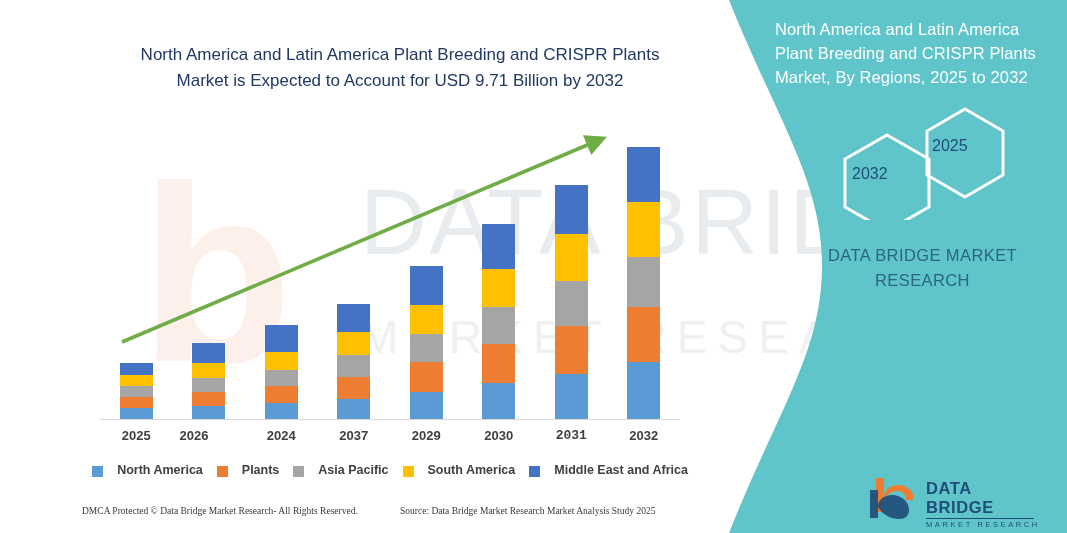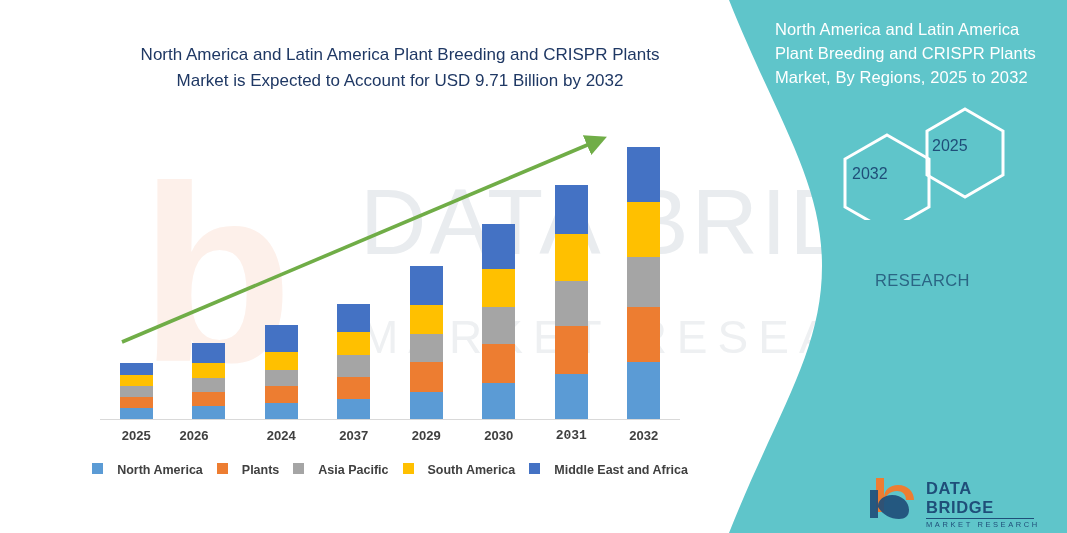--- a/index.html
+++ b/index.html
@@ -77,21 +77,21 @@
   .xlab{
     position:absolute;width:60px;text-align:center;
     font-size:13px;font-weight:700;color:#404040;
   }
 
   
   .legend{
     position:absolute;left:100px;top:459px;width:580px;height:22px;
     display:flex;justify-content:center;align-items:center;gap:14px;
   }
-  .legend-item{display:flex;align-items:flex-start;gap:14px;}
+  .legend-item{display:flex;align-items:flex-end;gap:14px;}
   .legend-swatch{width:11px;height:11px;display:block;}
   .legend-text{font-size:12.5px;font-weight:700;color:#404040;white-space:nowrap;}
 
   
   .footer{position:absolute;left:0;top:506px;width:712px;height:22px;}
   .footer-left{
     position:absolute;left:82px;top:0;font-family:"Liberation Serif",serif;
     font-size:9.5px;color:#3a3a3a;white-space:nowrap;
   }
   .footer-right{
@@ -217,41 +217,43 @@
         <span class="legend-swatch" style="background: rgb(255, 192, 0);"></span>
         <span class="legend-text">South America</span>
       </div>
       <div class="legend-item">
         <span class="legend-swatch" style="background: rgb(68, 114, 196);"></span>
         <span class="legend-text">Middle East and Africa</span>
       </div>
     </div>
 
   <div class="footer">
+    <div class="footer-left">DMCA Protected © Data Bridge Market Research-  All Rights Reserved.</div>
+    <div class="footer-right">Source: Data Bridge Market Research  Market Analysis Study 2025</div>
   </div>
 
   <div class="teal-panel">
     <svg width="360" height="533" viewBox="0 0 360 533">
       <path d="M 360,0 L 22,0 C 70,120 115,180 115,266 C 115,352 70,412 22,533 L 360,533 Z" fill="#5FC5CA"></path>
     </svg>
   </div>
 
   <div class="panel-title">North America and Latin America Plant Breeding and CRISPR Plants Market, By Regions, 2025 to 2032</div>
 
   <div class="hexwrap">
     <svg width="250" height="115" viewBox="0 0 250 115">
       <polygon points="150,4 188,26 188,70 150,92 112,70 112,26" fill="none" stroke="#ffffff" stroke-width="3"></polygon>
       <polygon points="72,30 114,54 114,102 72,126 30,102 30,54" fill="none" stroke="#ffffff" stroke-width="3"></polygon>
     </svg>
     <div class="hex-label hex-2025">2025</div>
     <div class="hex-label hex-2032">2032</div>
   </div>
 
   <div class="panel-brand">
-    <br>
+    <span>DATA BRIDGE MARKET</span><br>
     <span>RESEARCH</span>
   </div>
 
   <div class="logo">
     <svg width="56" height="44" viewBox="0 0 56 44">
       <path d="M8,2 L16,2 L16,22 C16,14 22,9 30,9 C40,9 46,16 46,24 L38,24 C38,18 34,15 29,15 C22,15 16,20 16,28 L16,36 L8,36 Z" fill="#ED7D31"></path>
       <path d="M2,14 L10,14 L10,30 C10,24 16,19 24,19 C34,19 41,26 41,34 C41,40 37,43 31,43 C22,43 14,38 10,31 L10,42 L2,42 Z" fill="#1F4E79" opacity="0.92"></path>
     </svg>
     <div class="logo-text">
       <div class="logo-title">DATA BRIDGE</div>

